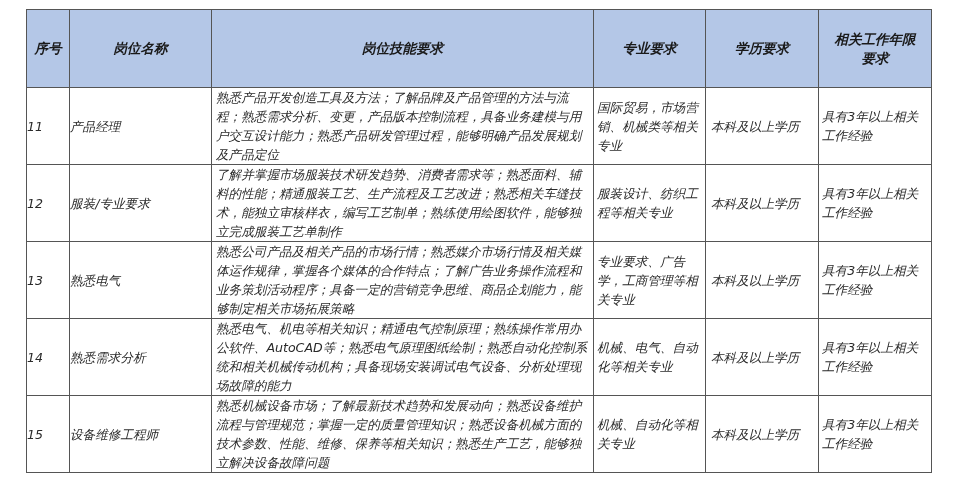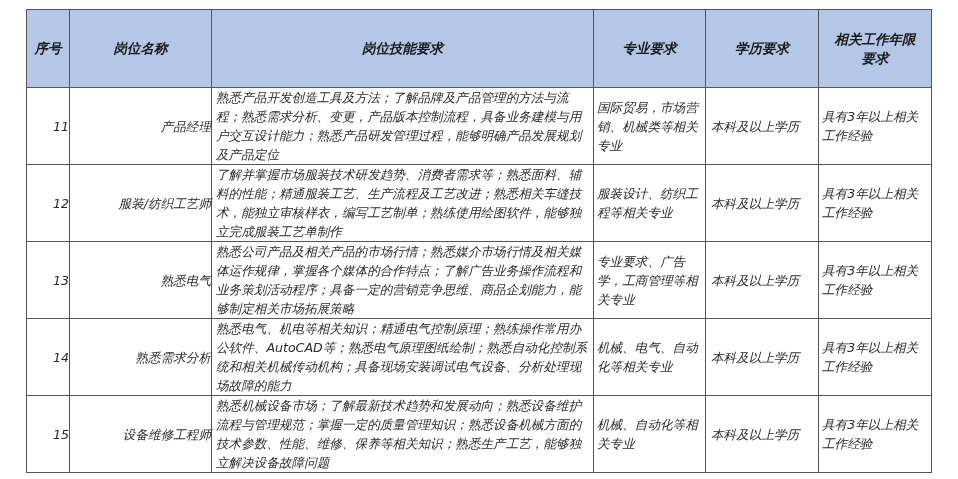--- a/index.html
+++ b/index.html
@@ -6,21 +6,21 @@
   body { width: 958px; height: 479px; position: relative; overflow: hidden;
          font-family: "DejaVu Sans", "Liberation Sans", sans-serif; color: #222; }
   table.jobs { position: absolute; left: 26px; top: 9px; border-collapse: collapse;
                table-layout: fixed; width: 905px; font-style: italic; }
   table.jobs th, table.jobs td { border: 1px solid #555; padding: 0; }
   table.jobs thead th { background: #b4c7e7; font-weight: bold; font-size: 13.5px;
                         text-align: center; vertical-align: middle; height: 77px;
                         line-height: 19px; color: #1a1a1a; }
   table.jobs tbody td { height: 76px; font-size: 12.6px; line-height: 19px;
                         vertical-align: middle; color: #2a2a2a; }
-  td.c-no, td.c-name, td.c-edu { text-align: right; }
+  td.c-no, td.c-name, td.c-edu { text-align: left; }
   td.c-skill { text-align: left; padding: 0 4px !important; }
   td.c-major, td.c-exp { text-align: left; padding: 0 3px !important; }
   td.c-edu { text-align: left; padding: 0 5px !important; }
 </style>
 </head>
 <body>
 
 <table class="jobs">
   <colgroup>
     <col style="width:43px">
@@ -44,21 +44,21 @@
     <tr>
       <td class="c-no">11</td>
       <td class="c-name">产品经理</td>
       <td class="c-skill">熟悉产品开发创造工具及方法；了解品牌及产品管理的方法与流程；熟悉需求分析、变更，产品版本控制流程，具备业务建模与用户交互设计能力；熟悉产品研发管理过程，能够明确产品发展规划及产品定位</td>
       <td class="c-major">国际贸易，市场营销、机械类等相关专业</td>
       <td class="c-edu">本科及以上学历</td>
       <td class="c-exp">具有3年以上相关工作经验</td>
     </tr>
     <tr>
       <td class="c-no">12</td>
-      <td class="c-name">服装/纺织工艺师</td>
+      <td class="c-name">服装/专业要求</td>
       <td class="c-skill">了解并掌握市场服装技术研发趋势、消费者需求等；熟悉面料、辅料的性能；精通服装工艺、生产流程及工艺改进；熟悉相关车缝技术，能独立审核样衣，编写工艺制单；熟练使用绘图软件，能够独立完成服装工艺单制作</td>
       <td class="c-major">服装设计、纺织工程等相关专业</td>
       <td class="c-edu">本科及以上学历</td>
       <td class="c-exp">具有3年以上相关工作经验</td>
     </tr>
     <tr>
       <td class="c-no">13</td>
       <td class="c-name">熟悉电气</td>
       <td class="c-skill">熟悉公司产品及相关产品的市场行情；熟悉媒介市场行情及相关媒体运作规律，掌握各个媒体的合作特点；了解广告业务操作流程和业务策划活动程序；具备一定的营销竞争思维、商品企划能力，能够制定相关市场拓展策略</td>
       <td class="c-major">专业要求、广告学，工商管理等相关专业</td>

